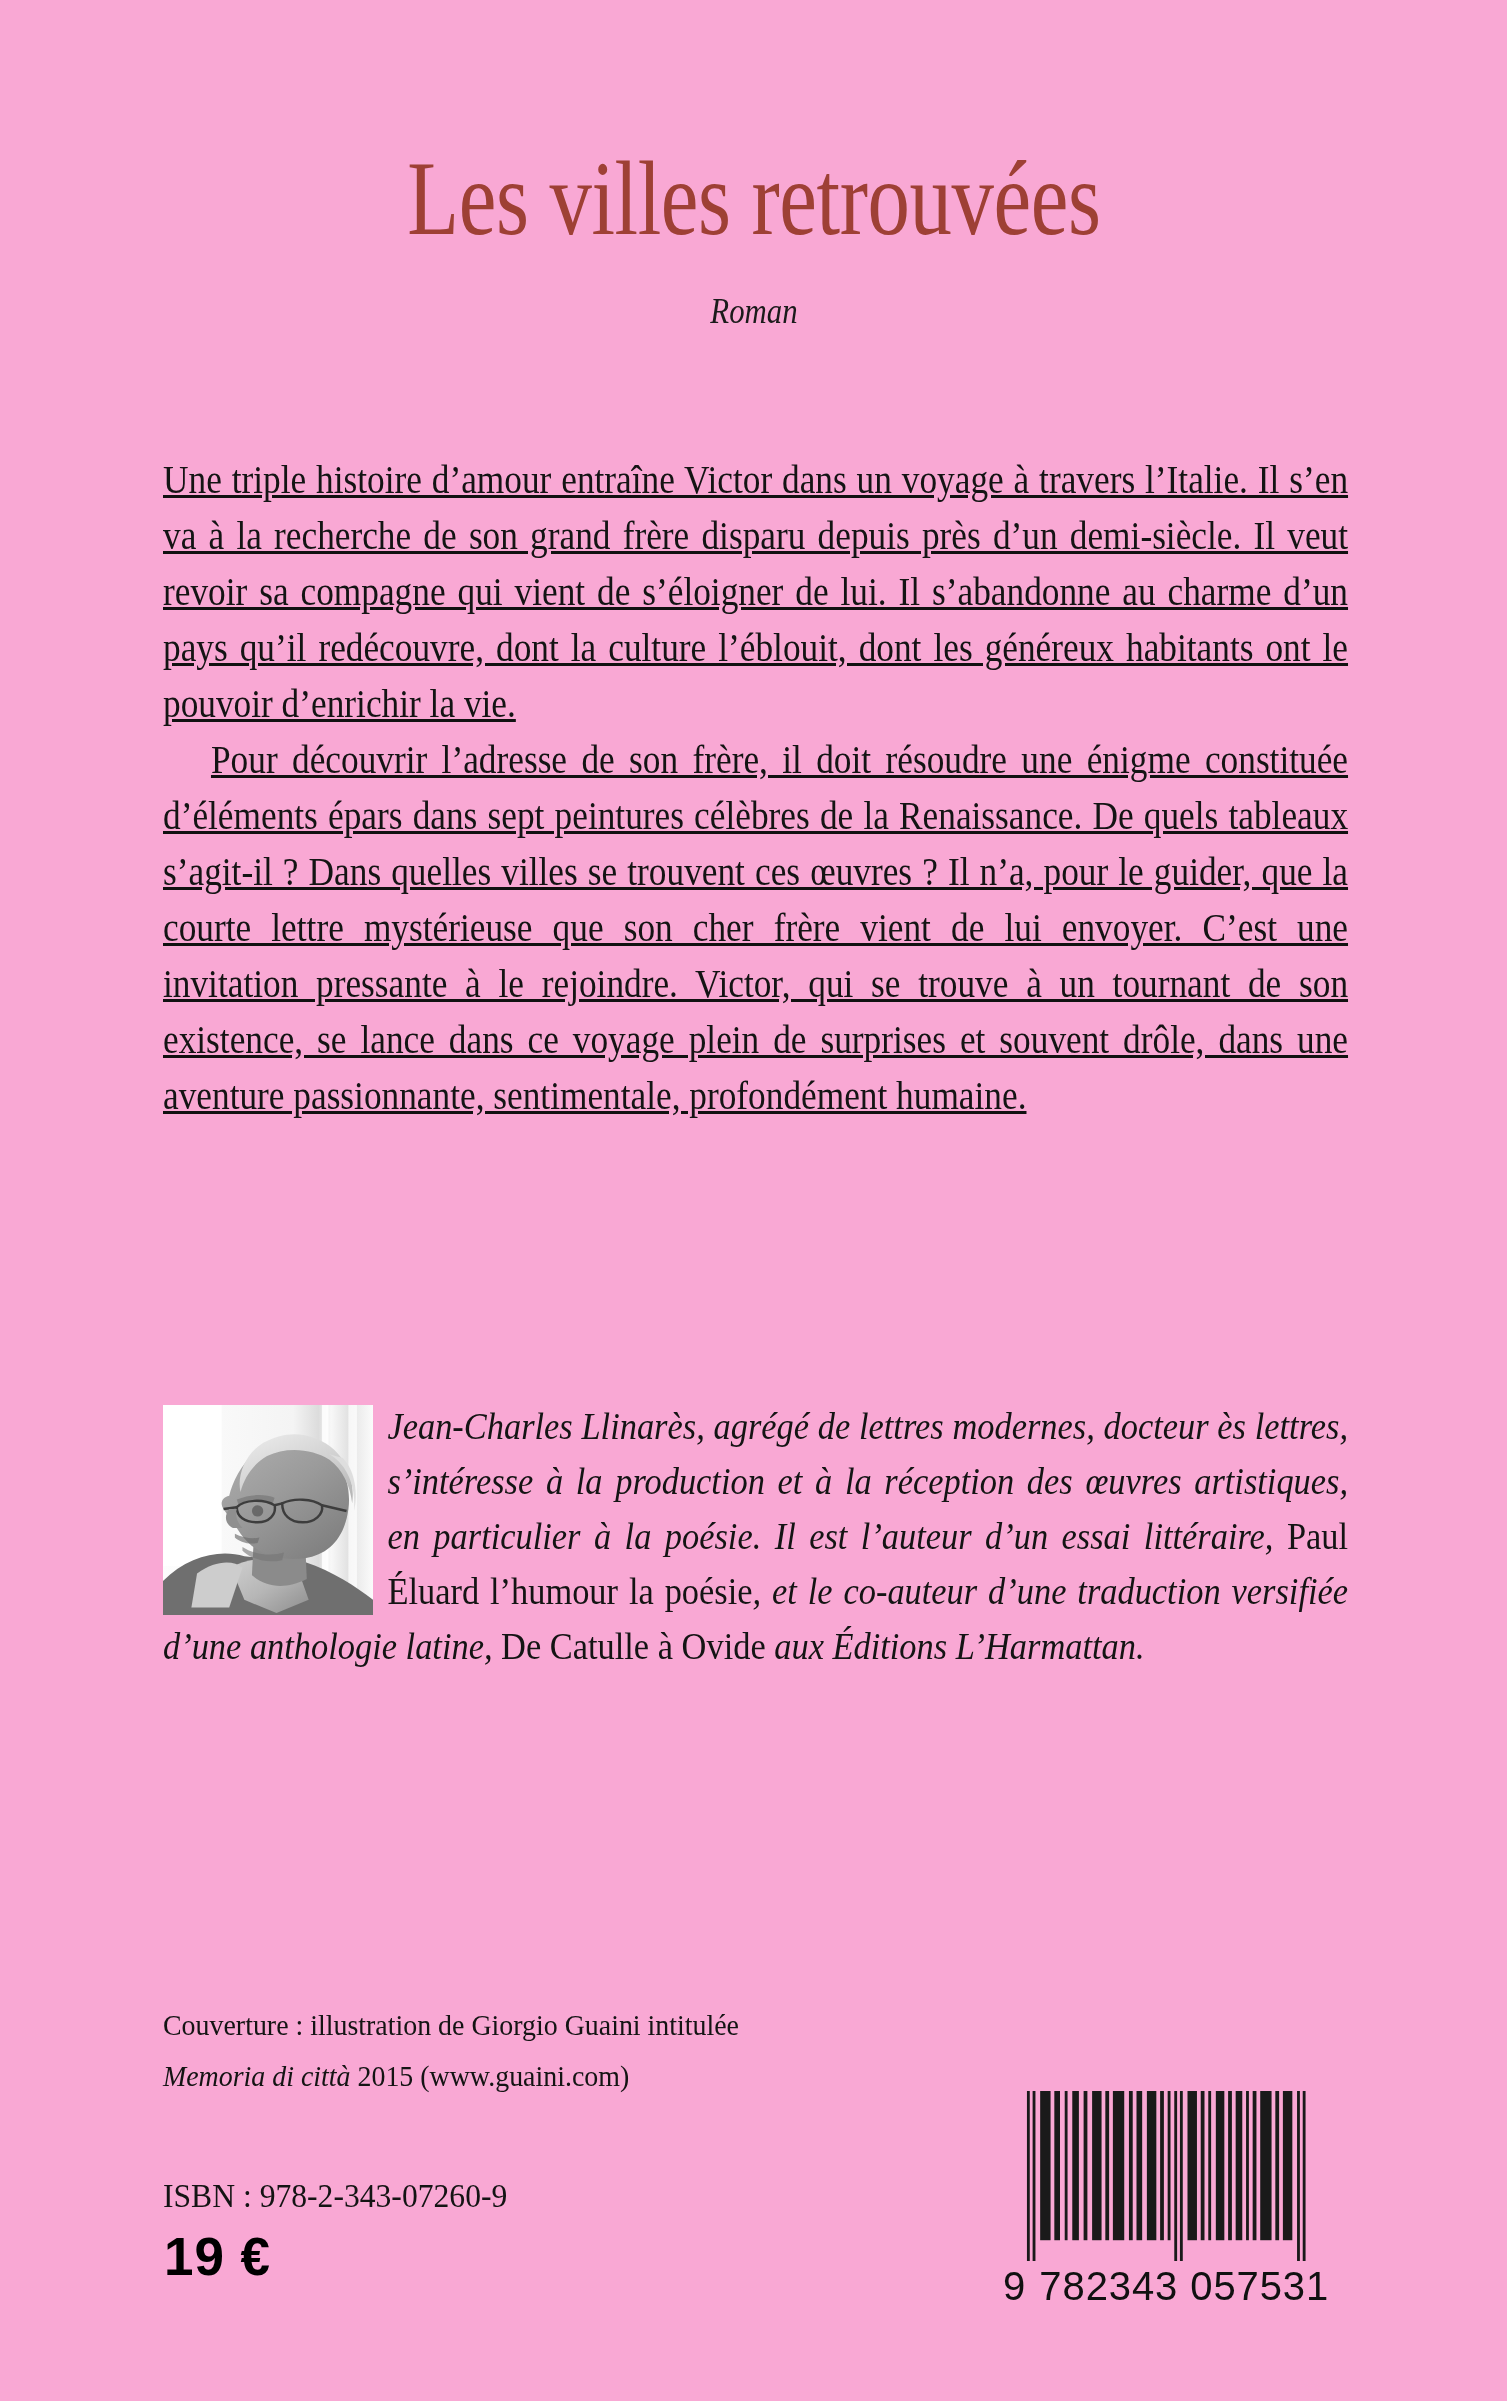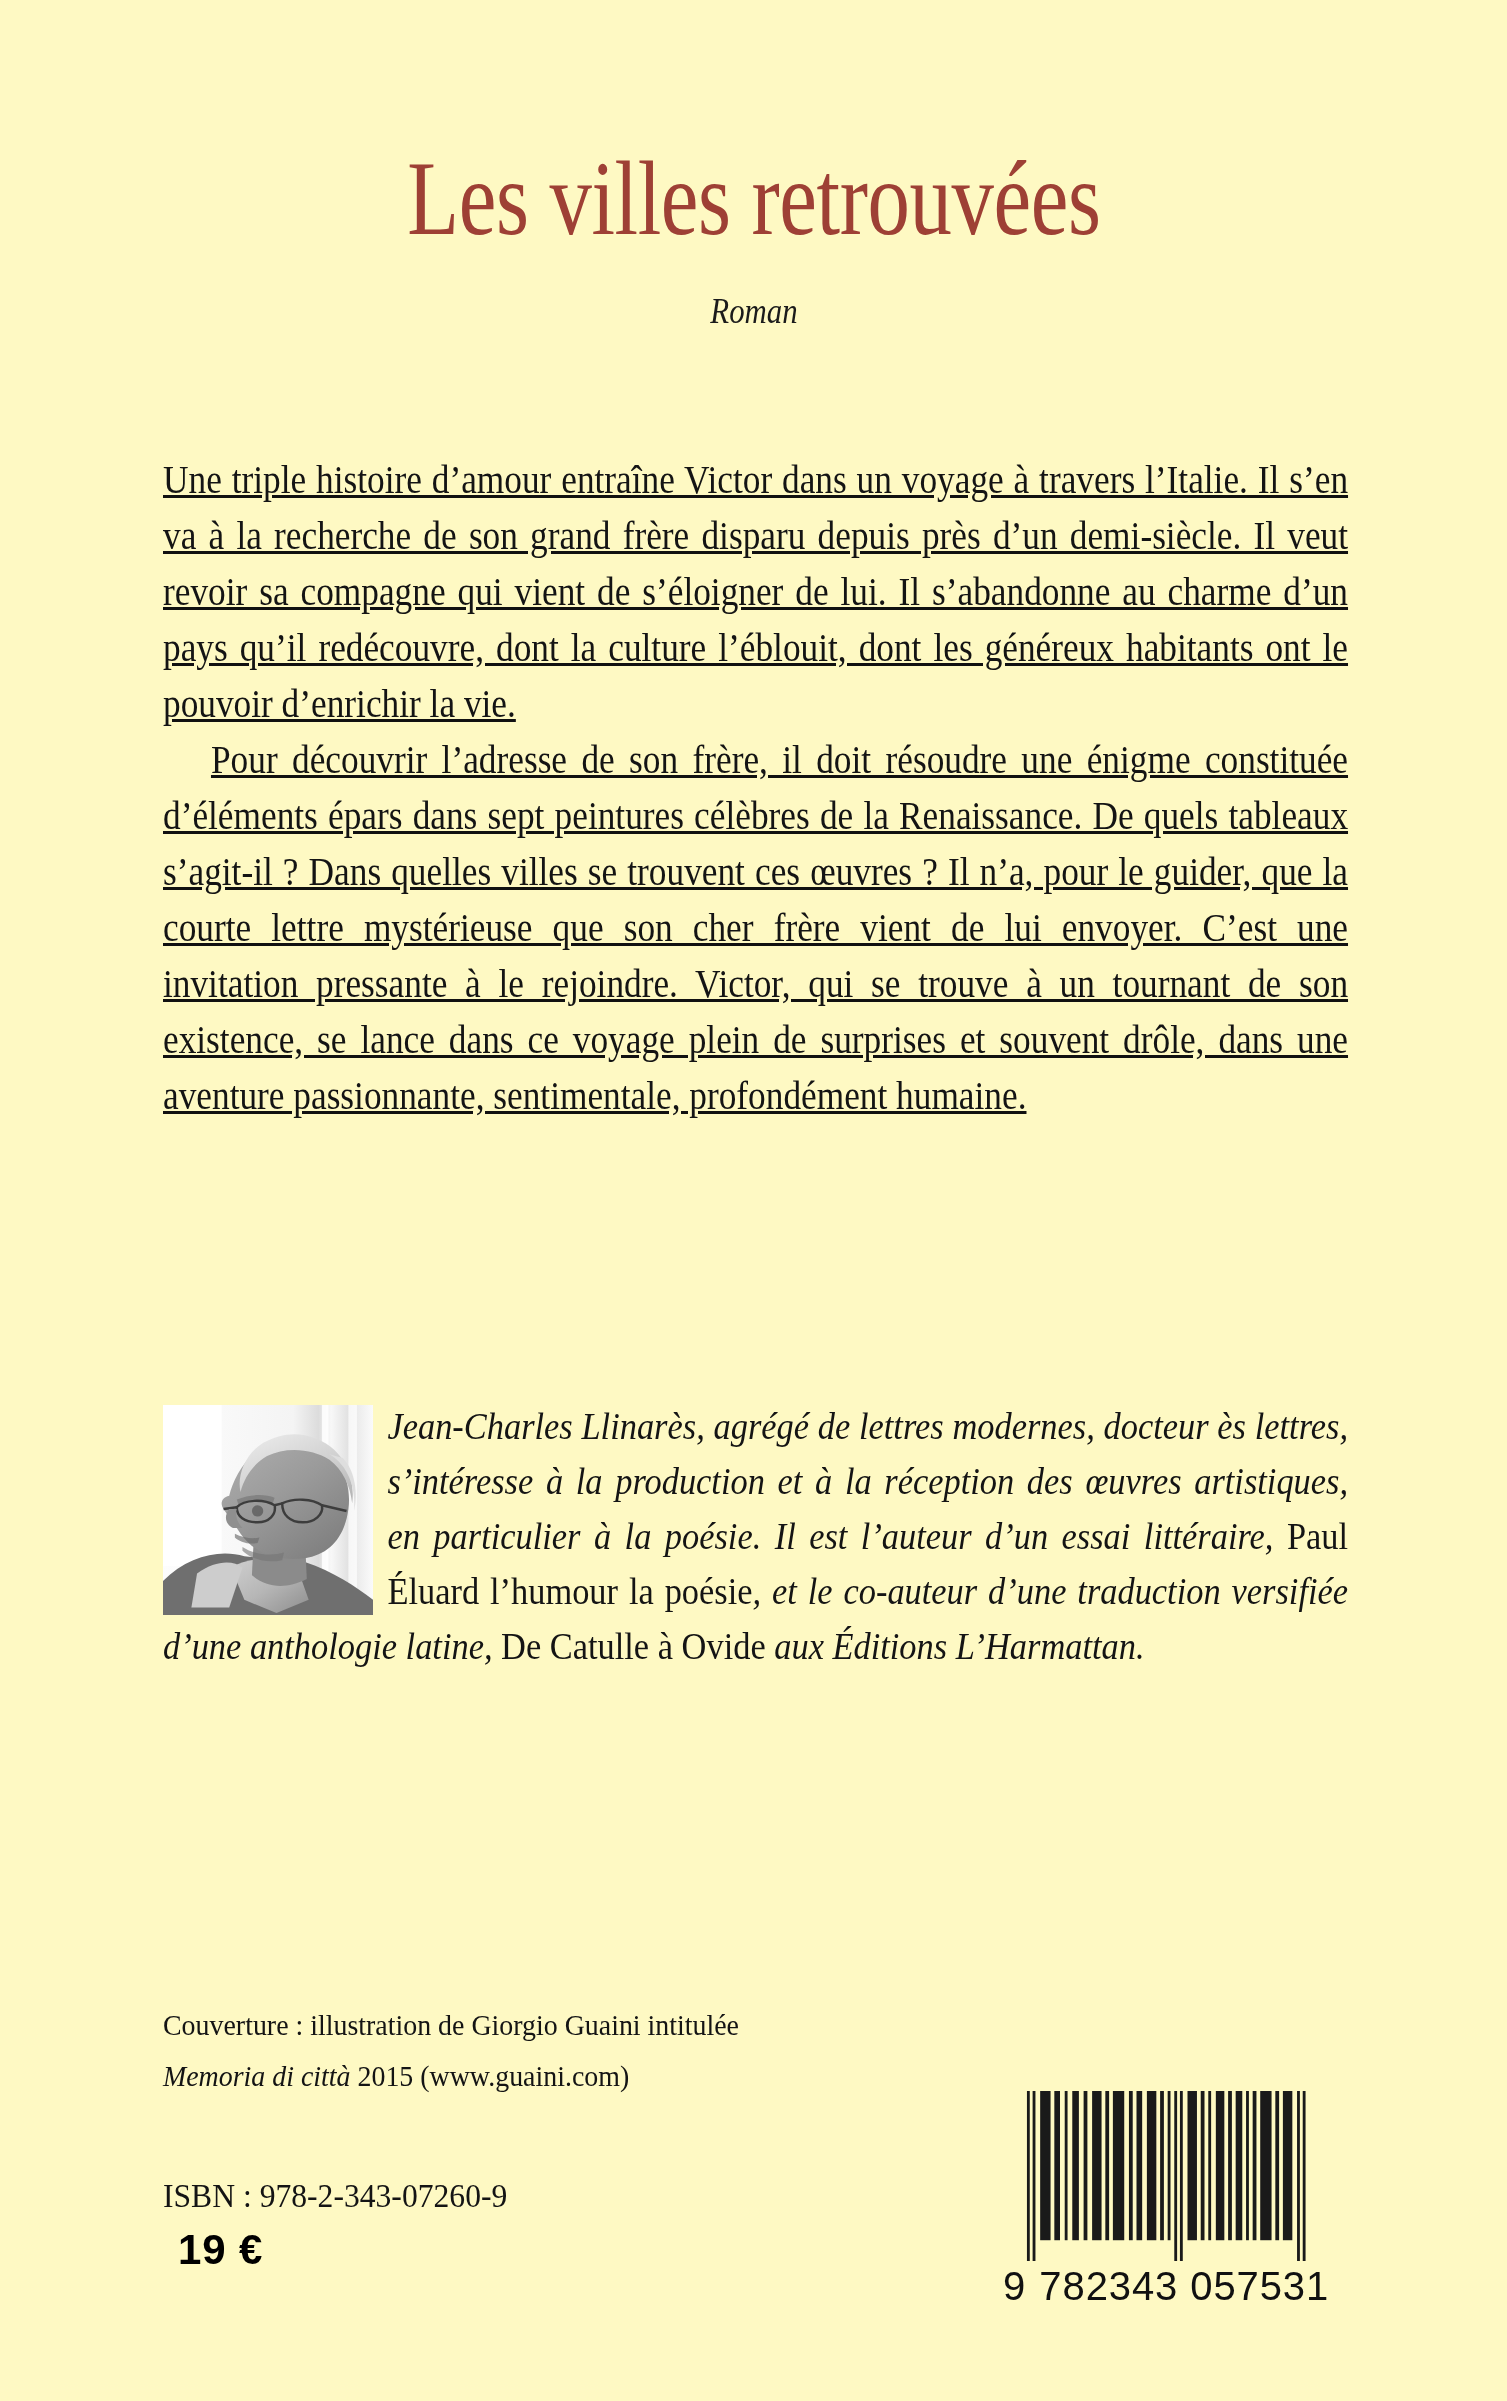--- a/index.html
+++ b/index.html
@@ -12,21 +12,21 @@
     height: 2402px;
     position: relative;
     overflow: hidden;
     font-family: "Liberation Serif", "DejaVu Serif", serif;
     color: #111111;
   }
 
   .page {
     position: absolute;
     inset: 0;
-    background: #fef9c3;
+    background: #f9a8d4;
   }
 
   
   .title-block {
     position: absolute;
     top: 144px;
     left: 0;
     width: 1508px;
     text-align: center;
   }
@@ -137,24 +137,24 @@
     left: 163px;
     font-size: 34px;
     color: #141414;
     transform: scaleX(0.93);
     transform-origin: left center;
     white-space: nowrap;
   }
   .price {
     position: absolute;
     top: 2226px;
-    left: 178px;
+    left: 164px;
     font-family: "Liberation Sans", "DejaVu Sans", sans-serif;
     font-weight: bold;
-    font-size: 42px;
+    font-size: 53px;
     color: #000000;
     letter-spacing: 0.9px;
   }
 
   
   .barcode {
     position: absolute;
     top: 2091px;
     left: 1019px;
     width: 303px;

